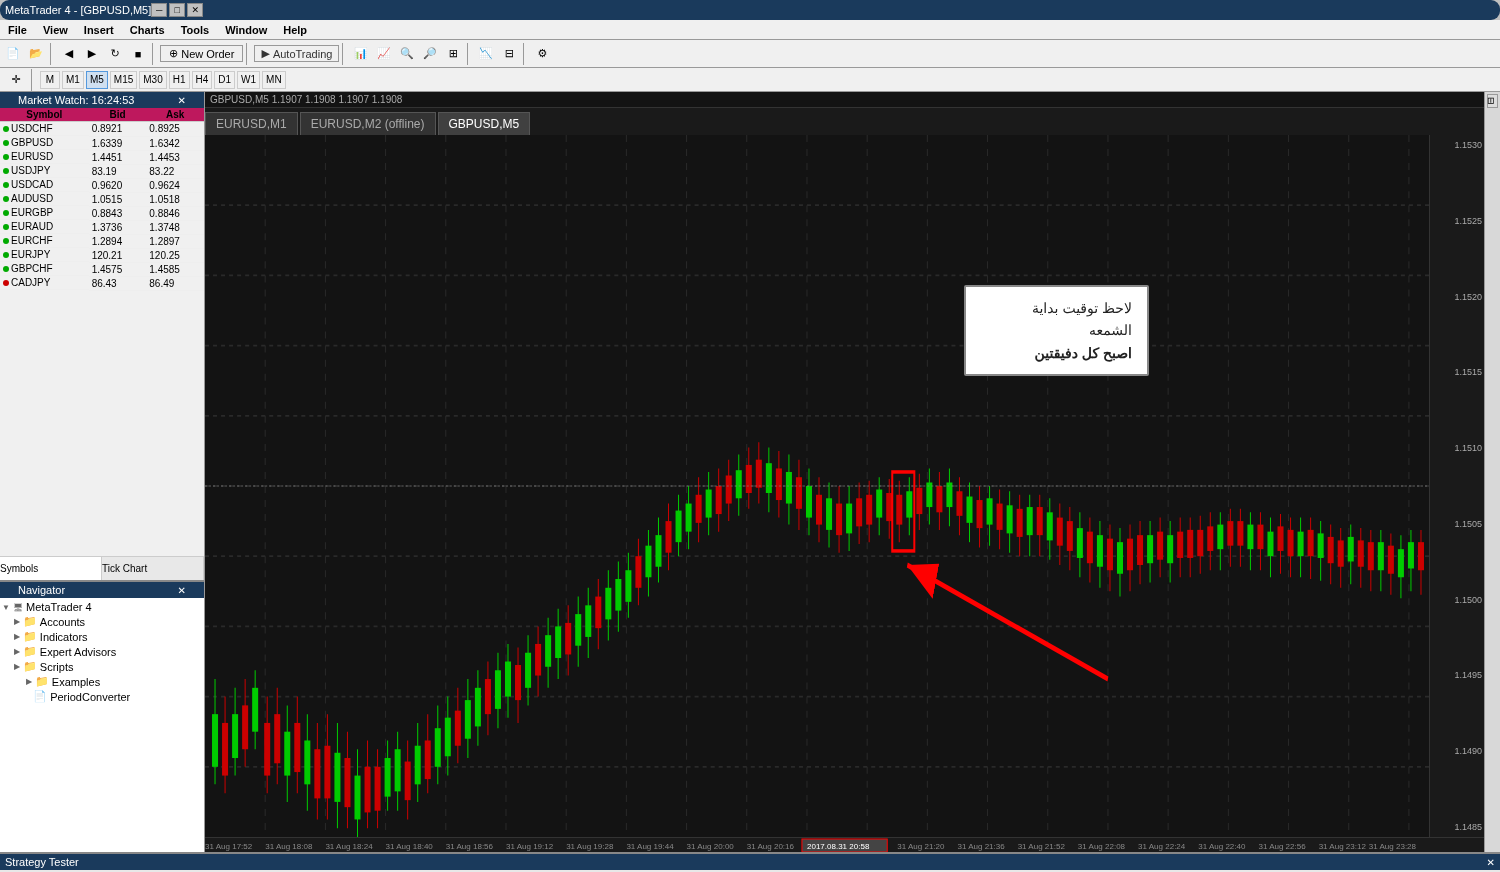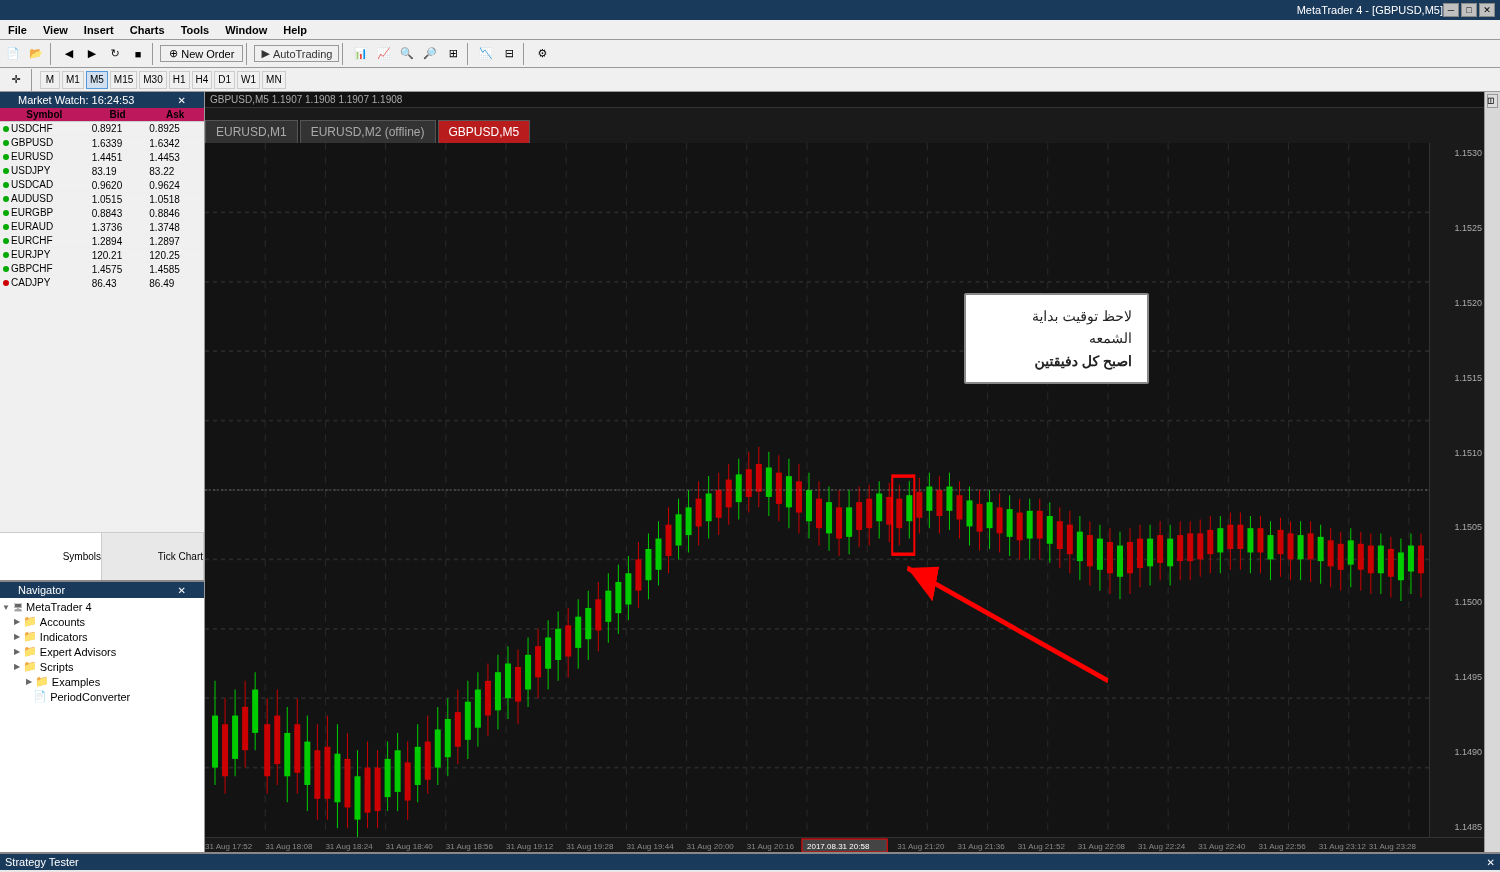--- a/index.html
+++ b/index.html
@@ -1,19 +1,19 @@
 <!DOCTYPE html>
 <html><head>
   <meta charset="utf-8">
   <style>
     * { margin: 0; padding: 0; box-sizing: border-box; }
     body { width: 1500px; height: 872px; background: #c0c0c0; font-family: 'Segoe UI', Tahoma, Geneva, Verdana, sans-serif; font-size: 11px; overflow: hidden; }
     
     
-    .title-bar { height: 20px; background: #1a3a5c; display: flex; align-items: center; justify-content: flex-end; padding: 8px 5px; color: white; font-size: 11px; }
+    .title-bar { height: 20px; background: #1a3a5c; display: flex; align-items: center; justify-content: flex-start; padding: 8px 5px; color: white; font-size: 11px; border-radius: 9px; }
     .title-bar-controls { display: flex; gap: 2px; }
     .title-btn { width: 16px; height: 14px; background: #c0c0c0; border: 1px solid #888; font-size: 9px; display: flex; align-items: center; justify-content: center; cursor: pointer; }
 
     
     .menu-bar { height: 20px; background: #f0f0f0; display: flex; align-items: center; border-bottom: 1px solid #999; }
     .menu-item { padding: 2px 8px; cursor: pointer; font-size: 11px; font-weight: bold; }
 
     
     .toolbar { height: 28px; background: #f0f0f0; border-bottom: 1px solid #999; display: flex; align-items: center; padding: 0 2px; gap: 1px; flex-wrap: nowrap; }
     .tb-btn { height: 22px; min-width: 22px; background: #f0f0f0; border: 1px solid transparent; display: flex; align-items: center; justify-content: center; cursor: pointer; font-size: 11px; padding: 0 3px; }
@@ -36,38 +36,38 @@
     .market-watch { flex: 1; overflow: hidden; display: flex; flex-direction: column; }
     .panel-header { background: #1a3a5c; color: white; padding: 2px 18px; font-size: 11px; display: flex; justify-content: space-between; align-items: center; }
     .mw-table { font-size: 10px; width: 100%; border-collapse: collapse; }
     .mw-table th { background: #be185d; border-bottom: 1px solid #ccc; padding: 1px 3px; text-align: center; font-weight: bold; }
     .mw-table td { padding: 1px 3px; border-bottom: 1px solid #eee; }
     .mw-table td:first-child { display: flex; align-items: center; gap: 2px; }
     .dot { width: 6px; height: 6px; border-radius: 50%; display: inline-block; flex-shrink: 0; }
     .dot-green { background: #00aa00; }
     .dot-red { background: #cc0000; }
     .mw-tabs { display: flex; border-top: 1px solid #ccc; }
-    .mw-tab { flex: 1; text-align: right; padding: 18px 0; font-size: 10px; cursor: pointer; border-right: 1px solid #ccc; background: #e8e8e8; }
+    .mw-tab { flex: 1; text-align: left; padding: 6px 0; font-size: 10px; cursor: pointer; border-right: 1px solid #ccc; background: #e8e8e8; }
     .mw-tab.active { background: white; }
 
     
     .navigator { height: 230px; border-top: 2px solid #888; display: flex; flex-direction: column; overflow: hidden; }
     .nav-tree { font-size: 11px; overflow-y: auto; flex: 1; background: white; padding: 2px; }
     .nav-item { display: flex; align-items: center; gap: 3px; padding: 1px 0; cursor: pointer; }
     .nav-item.indent1 { padding-left: 12px; }
     .nav-item.indent2 { padding-left: 24px; }
     .tree-icon { font-size: 8px; color: #666; }
     .folder-icon { color: #cc9900; }
 
     
     .chart-area { flex: 1; display: flex; flex-direction: column; background: #131313; overflow: hidden; }
     .chart-header-bar { background: #131313; color: #aaa; padding: 2px 5px; font-size: 10px; border-bottom: 1px solid #333; }
     .chart-tabs { background: #2a2a2a; display: flex; align-items: flex-end; }
     .chart-tab { padding: 4px 10px; font-size: 12px; cursor: pointer; color: #aaa; border: 1px solid #555; border-bottom: none; background: #333; margin-right: 2px; }
-    .chart-tab.active { background: #b91c1c; color: white; margin-top: 8px; }
+    .chart-tab.active { background: #404040; color: white; }
     .chart-wrapper { flex: 1; display: flex; position: relative; }
     .chart-canvas { flex: 1; overflow: hidden; position: relative; background: #131313; }
     .y-axis { width: 55px; background: #1a1a1a; border-left: 1px solid #333; color: #aaa; font-size: 9px; display: flex; flex-direction: column; justify-content: space-between; padding: 5px 2px; text-align: right; }
     .x-axis { height: 15px; background: #1a1a1a; border-top: 1px solid #333; color: #aaa; font-size: 8px; display: flex; align-items: flex-start; }
 
     
     .chart-svg { width: 100%; height: 100%; }
 
     
     .annotation-box { position: absolute; background: white; border: 2px solid #888; padding: 10px 15px; border-radius: 2px; text-align: right; font-size: 14px; line-height: 1.6; color: #222; z-index: 10; }

